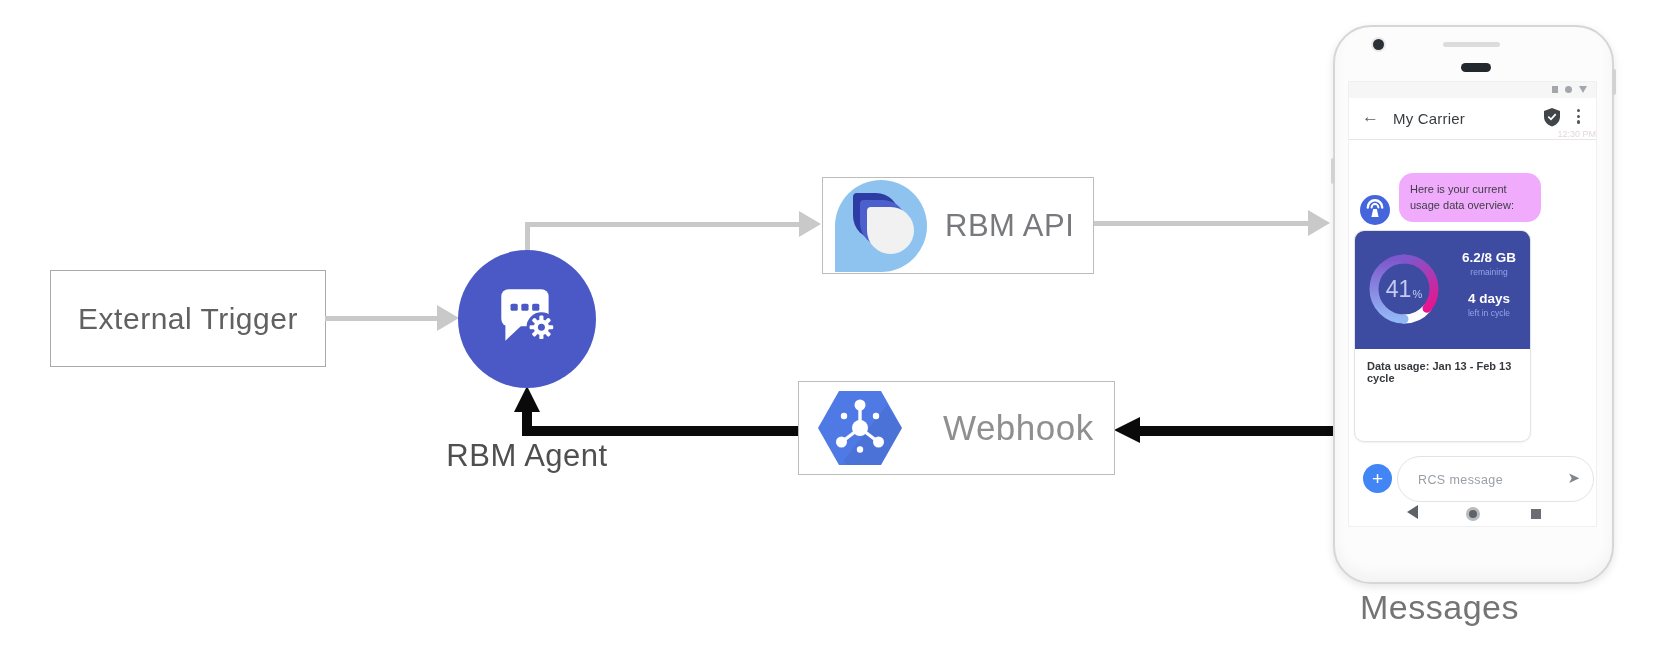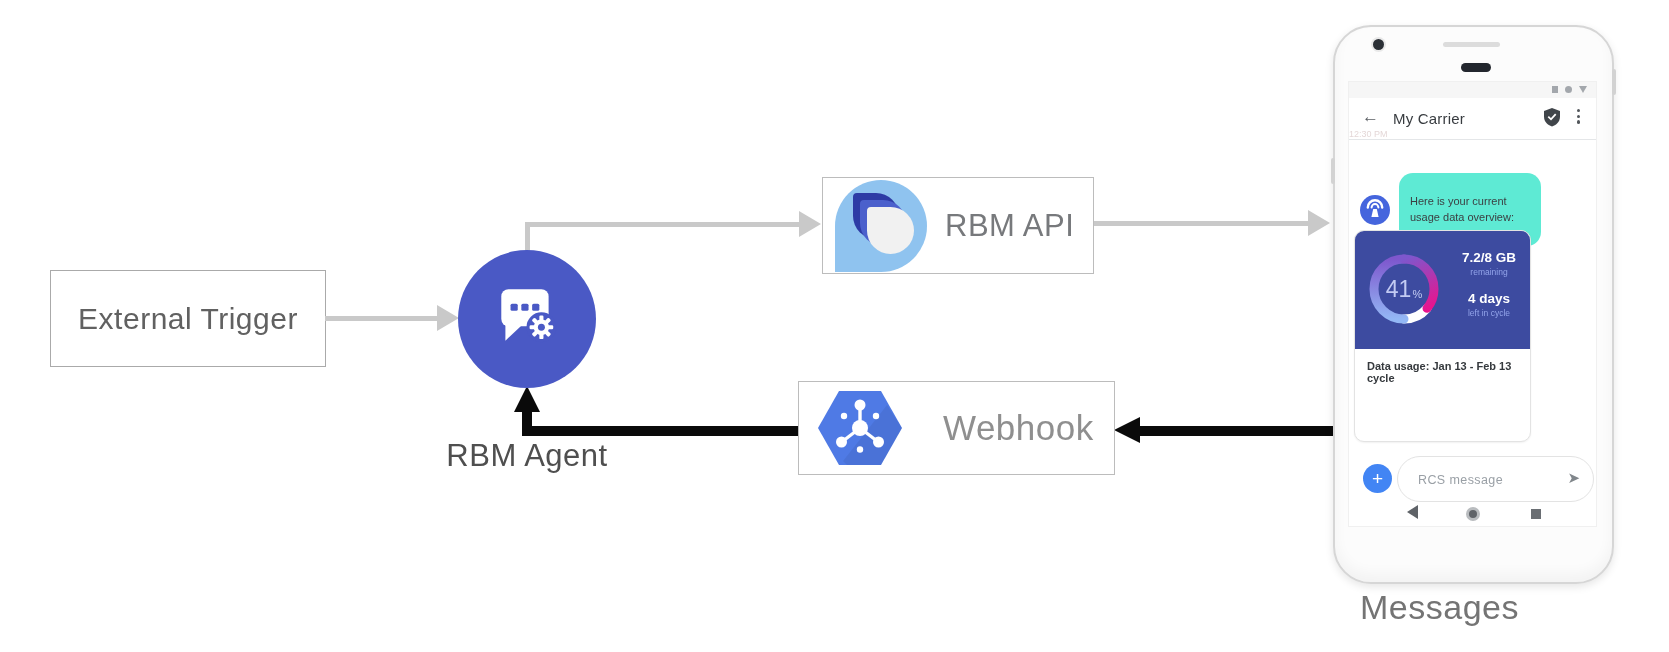--- a/index.html
+++ b/index.html
@@ -64,27 +64,27 @@
           border-top:7px solid #a3a7ac;}
 
   #convo-header{position:absolute;left:0;top:16px;right:0;height:41px;background:#fff;
                 border-bottom:1px solid #e4e6e8;}
   #back-arrow{position:absolute;left:13px;top:9px;font-size:17px;color:#5a5e63;}
   #convo-title{position:absolute;left:44px;top:12px;font-size:15px;color:#383c40;font-weight:500;
                letter-spacing:.2px;}
   #verified-shield{position:absolute;right:36px;top:10px;}
   #menu-dots{position:absolute;right:16px;top:11px;display:flex;flex-direction:column;gap:2.5px;}
   #menu-dots i{width:3.2px;height:3.2px;border-radius:50%;background:#52565b;}
-  #msg-timestamp{position:absolute;left:0;right:0;bottom:0;text-align:left;font-size:9px;
+  #msg-timestamp{position:absolute;left:0;right:0;bottom:0;text-align:right;font-size:9px;
                  color:#b08a8a;opacity:.35;}
 
   #bot-avatar{position:absolute;left:11px;top:113px;width:30px;height:30px;border-radius:50%;
               background:#4565dd;display:flex;align-items:center;justify-content:center;}
-  #bubble{position:absolute;left:50px;top:91px;width:120px;background:#5eead4;border-radius:14px;
-          padding:21px 11px;font-size:11px;line-height:1.42;color:#3c4043;}
+  #bubble{position:absolute;left:50px;top:91px;width:120px;background:#f0abfc;border-radius:14px;
+          padding:9px 11px;font-size:11px;line-height:1.42;color:#3c4043;}
 
   #usage-card{position:absolute;left:5px;top:148px;width:177px;height:212px;background:#fff;
               border:1px solid #e3e3e3;border-radius:10px;overflow:hidden;
               box-shadow:0 1px 2px rgba(0,0,0,.06);box-sizing:border-box;}
   #card-media{position:relative;width:100%;height:118px;background:#3d4ba0;}
   #gauge-wrap{position:absolute;left:9px;top:18px;width:80px;height:80px;}
   #gauge-text{position:absolute;left:9px;top:18px;width:80px;height:80px;display:flex;
               align-items:center;justify-content:center;color:#c3cbf3;font-size:23px;font-weight:300;}
   #gauge-text .pct{font-size:11px;margin-top:9px;margin-left:1px;}
   #media-stats{position:absolute;left:96px;top:0;width:76px;height:100%;text-align:center;}
@@ -259,21 +259,21 @@
                 <path d="M 40 70 A 30 30 0 0 1 10 40 A 30 30 0 0 1 40 10" stroke="url(#g1)"></path>
                 <path d="M 40 10 A 30 30 0 0 1 70 40 A 30 30 0 0 1 63 59.3" stroke="url(#g2)"></path>
               </g>
             </svg>
           </div>
           <div id="gauge-text">
             <span>41</span>
               <span class="pct">%</span>
           </div>
           <div id="media-stats">
-            <div id="stat1" class="stat-val">7.2/8 GB</div>
+            <div id="stat1" class="stat-val">6.2/8 GB</div>
             <div class="stat-sub">remaining</div>
             <div id="stat2" class="stat-val">4 days</div>
             <div class="stat-sub">left in cycle</div>
           </div>
         </div>
         <div id="card-body">
           <div id="card-title">Data usage: Jan 13 - Feb 13 cycle</div>
 
         </div>
       </div>

